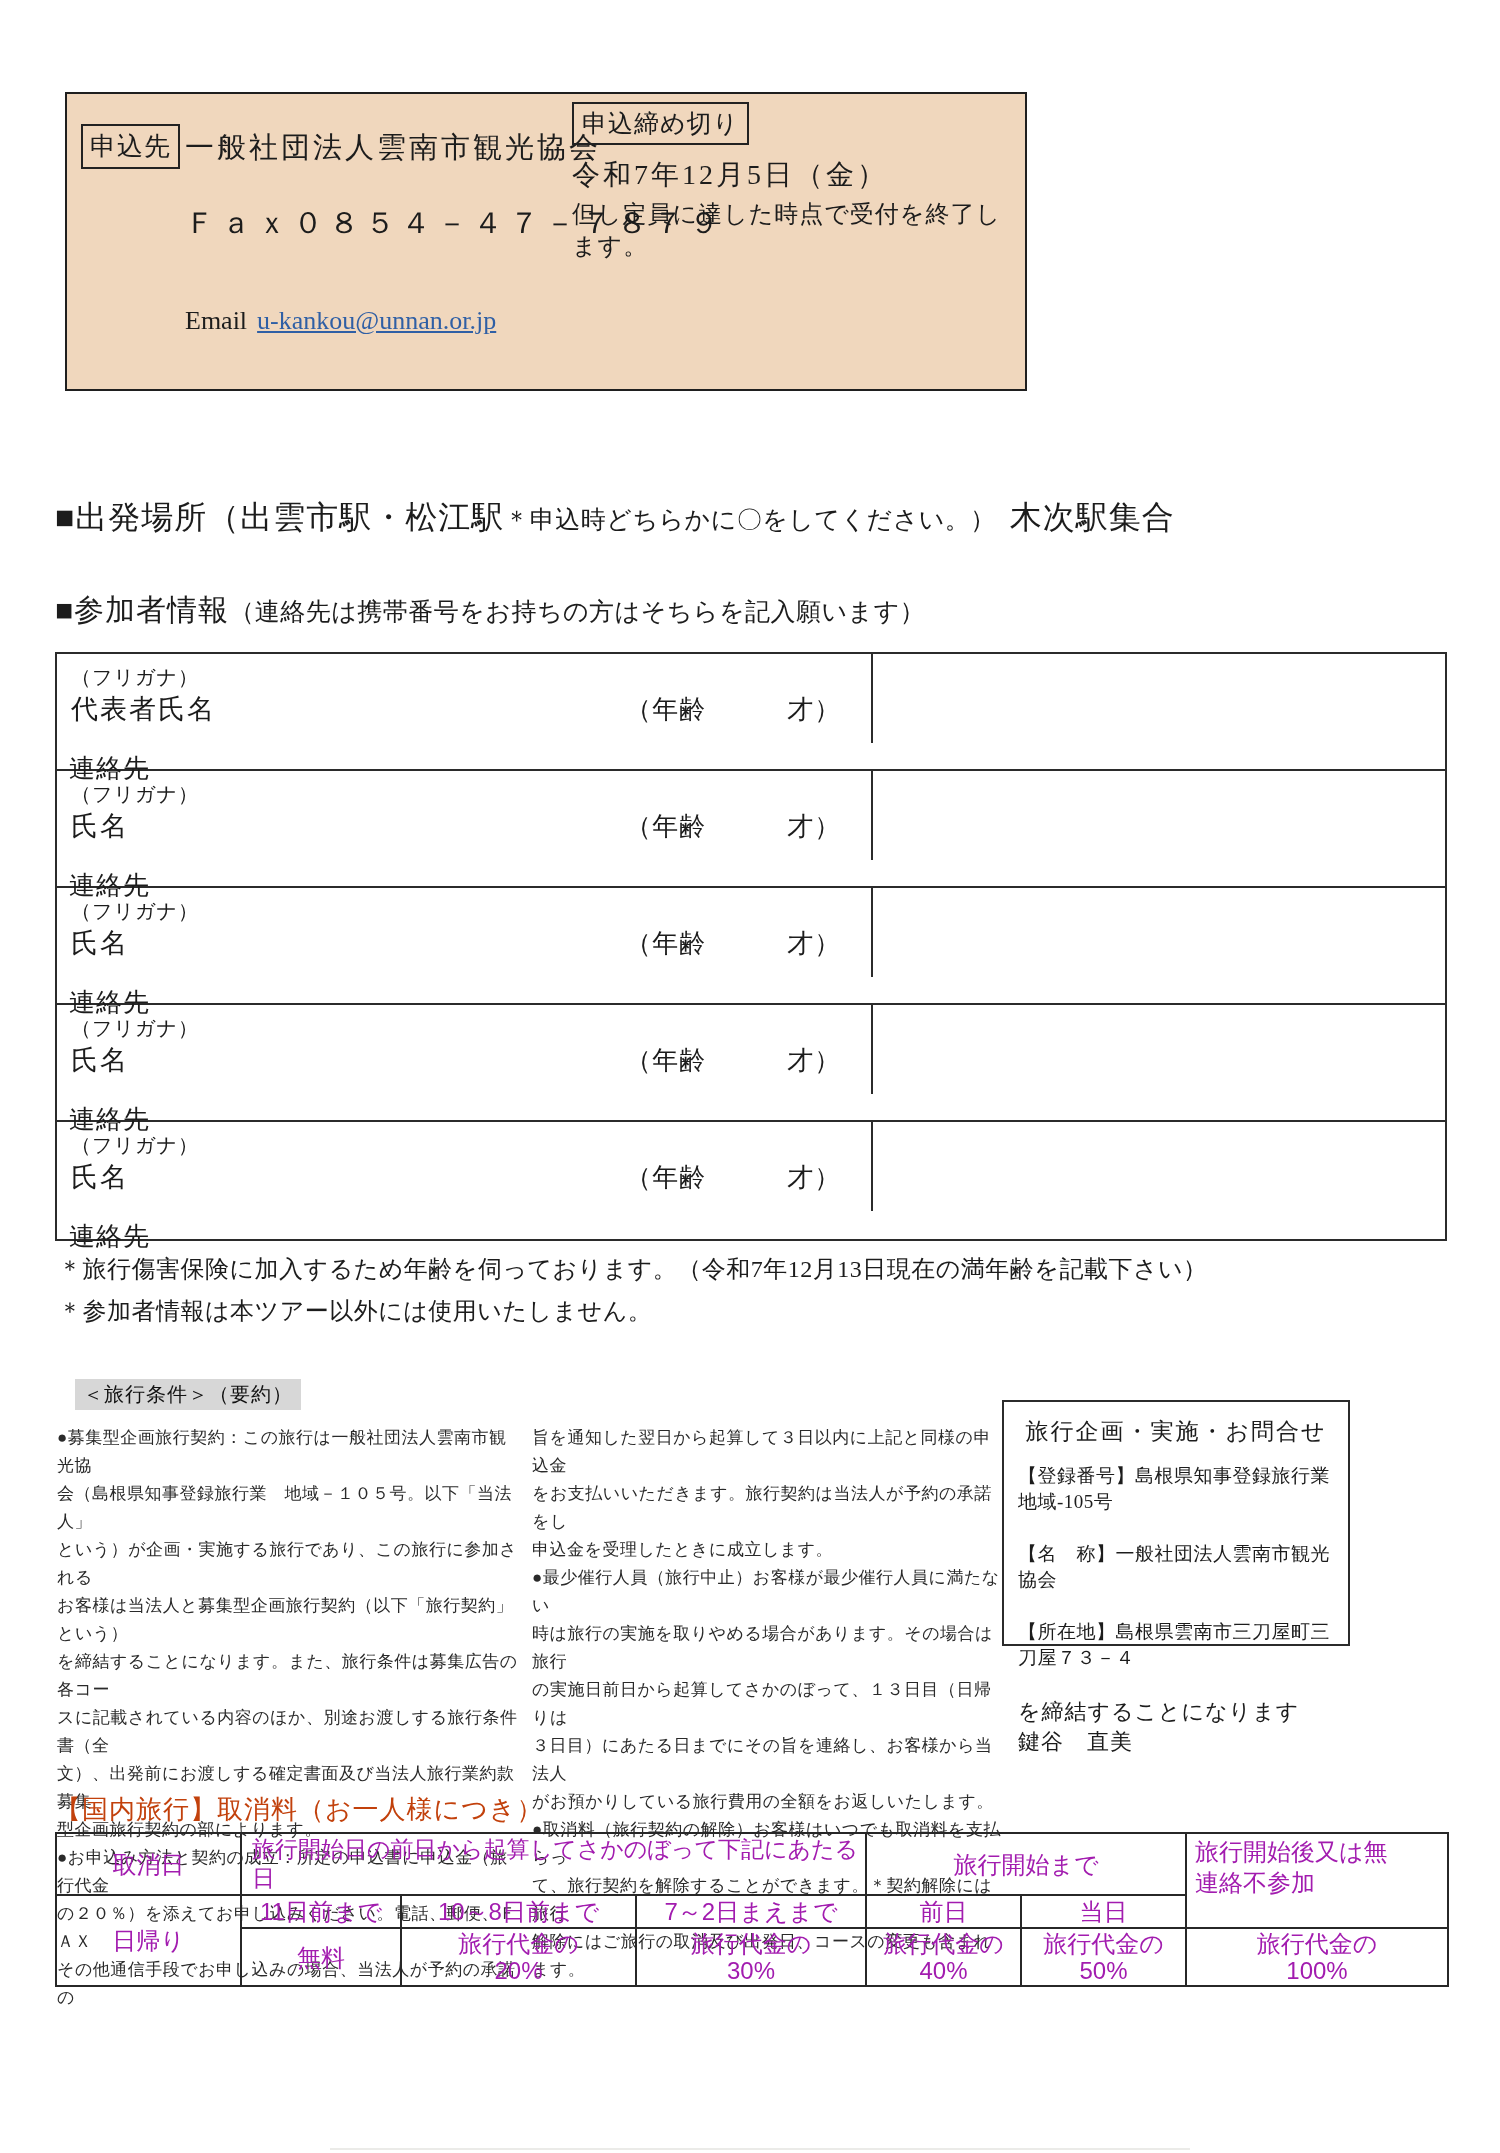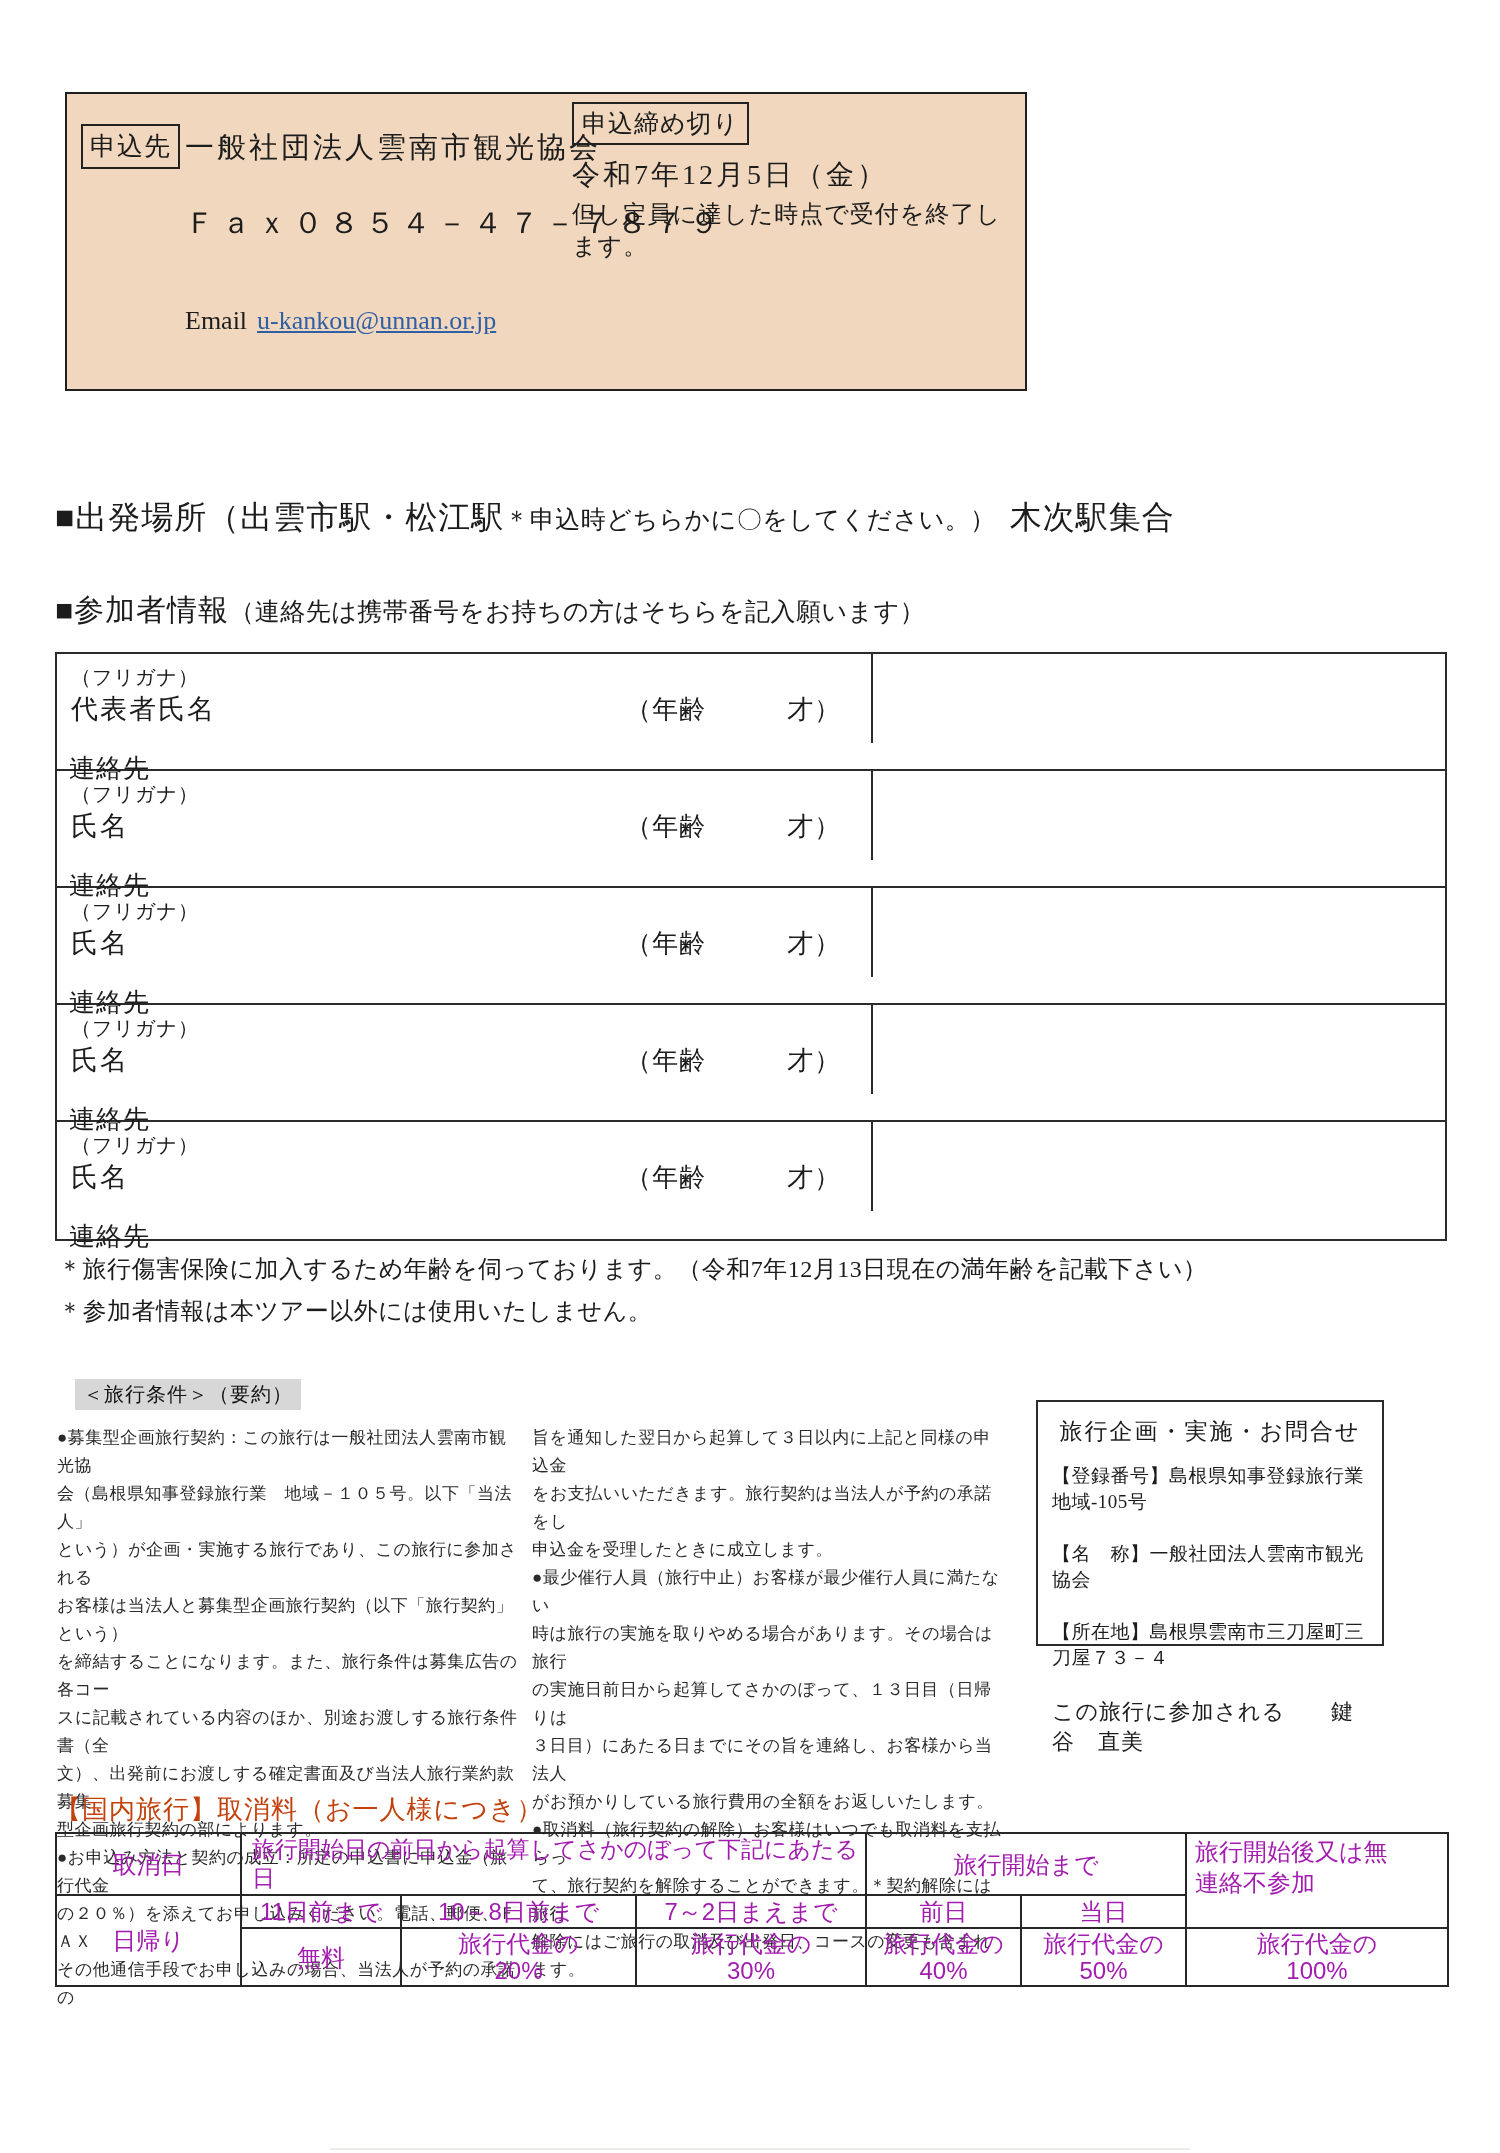--- a/index.html
+++ b/index.html
@@ -62,21 +62,21 @@
   .cond-col{
     position:absolute;top:1424px;white-space:pre-line;
     font-family:"Liberation Sans","DejaVu Sans",sans-serif;
     font-size:17px;line-height:28px;letter-spacing:0.5px;color:#2a2a2a;
   }
   .cond-col1{left:57px;width:465px;}
   .cond-col2{left:532px;width:470px;}
   
   .contact-box{
     position:absolute;left:1002px;top:1400px;width:348px;height:246px;
-    border:2px solid #2b2b2b;box-sizing:border-box;padding:14px 14px 0 14px;margin-left:34px;
+    border:2px solid #2b2b2b;box-sizing:border-box;padding:14px 14px 0 14px;
   }
   .cb-title{text-align:center;font-size:23px;letter-spacing:2px;margin-bottom:16px;}
   .cb-line{font-size:19px;letter-spacing:0.5px;margin-bottom:26px;}
   .cb-line.last{font-size:22px;letter-spacing:1px;margin-bottom:0;}
   
   .cancel-heading{
     position:absolute;left:55px;top:1792px;font-size:26px;letter-spacing:1px;
     font-family:"Liberation Sans","DejaVu Sans",sans-serif;color:#c2410c;
   }
   .cancel-table{
@@ -214,21 +214,21 @@
 がお預かりしている旅行費用の全額をお返しいたします。
 ●取消料（旅行契約の解除）お客様はいつでも取消料を支払らっ
 て、旅行契約を解除することができます。＊契約解除には旅行
 解除にはご旅行の取消及び出発日、コースの変更も含まれます。</div>
 
   <div class="contact-box">
     <div class="cb-title">旅行企画・実施・お問合せ</div>
     <div class="cb-line">【登録番号】島根県知事登録旅行業　地域-105号</div>
     <div class="cb-line">【名　称】一般社団法人雲南市観光協会</div>
     <div class="cb-line">【所在地】島根県雲南市三刀屋町三刀屋７３－４</div>
-    <div class="cb-line last">この旅行に参加される　　鍵谷　直美</div>
+    <div class="cb-line last">を締結することになります　　鍵谷　直美</div>
   </div>
 
   <div class="cancel-heading">【国内旅行】取消料（お一人様につき）</div>
   <table class="cancel-table">
     <colgroup>
       <col style="width:185px">
         <col style="width:160px">
         <col style="width:235px">
         <col style="width:230px">
         <col style="width:155px">

